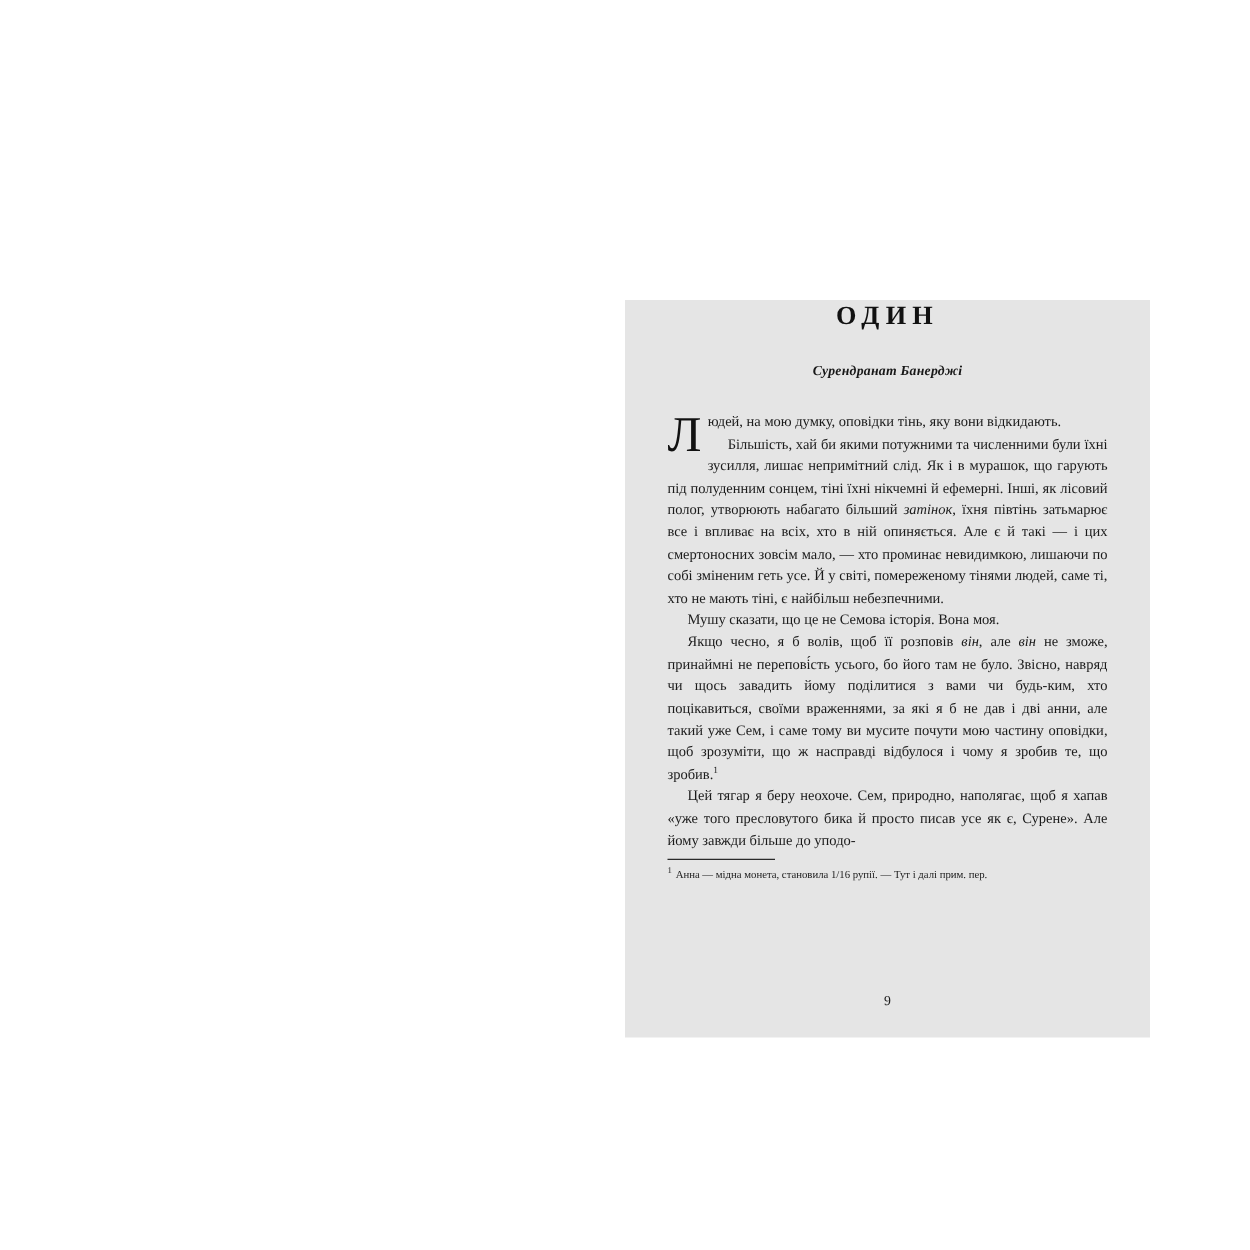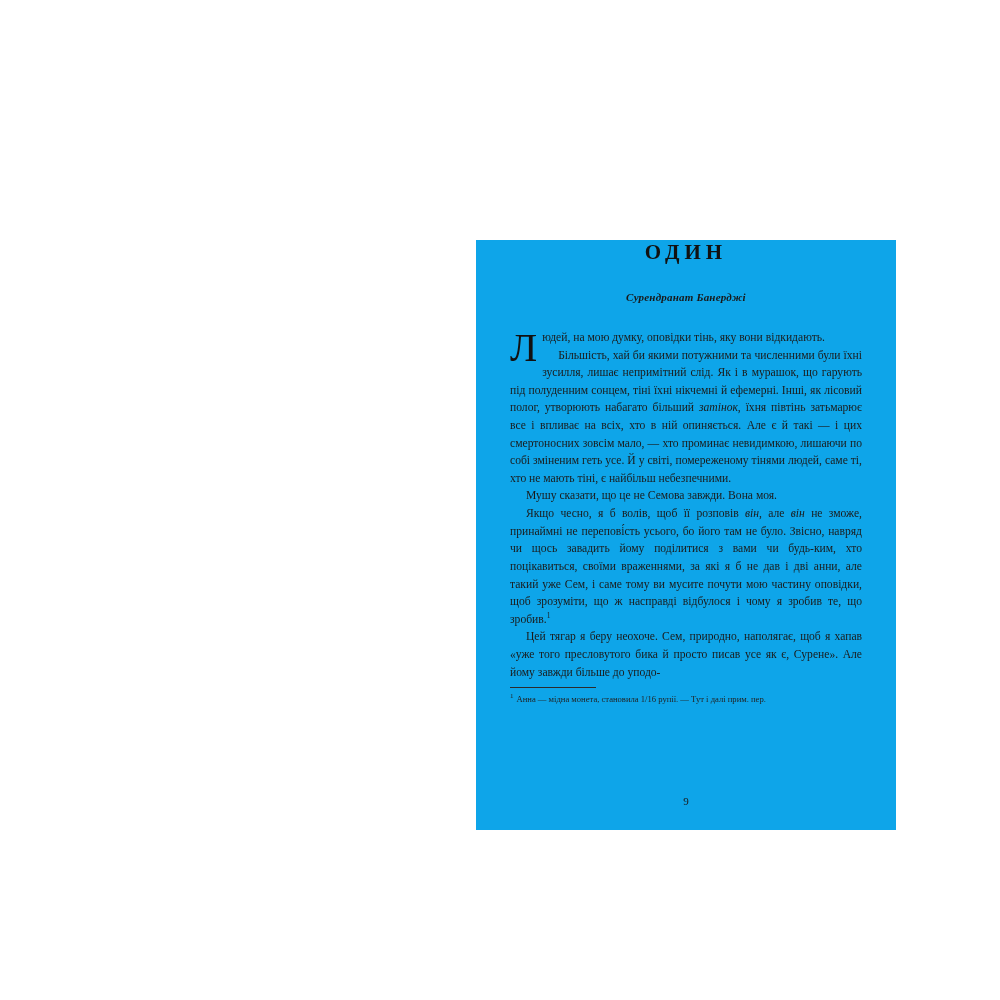--- a/index.html
+++ b/index.html
@@ -16,25 +16,25 @@
   }
   .page {
     position: relative;
     width: 1000px;
     height: 1000px;
     background: #ffffff;
   }
   
   .sheet {
     position: absolute;
-    left: 476px;
+    left: 500px;
     top: 240px;
     width: 420px;
     height: 590px;
-    background: #0ea5e9;
+    background: #e5e5e5;
   }
   .chapter-title {
     text-align: center;
     font-size: 21px;
     letter-spacing: 5px;
     font-weight: 700;
     color: #111111;
     margin: 0 0 26px 0;
     font-family: "Liberation Serif", "DejaVu Serif", serif;
   }
@@ -121,21 +121,21 @@
     <div class="author">Сурендранат Банерджі</div>
 
     <div class="body-col">
 
       <p class="first">
         <span class="dropcap">Л</span><span>юдей, на мою думку, оповідки тінь, яку вони відкидають.</span>
       </p>
 
       <p><span>Більшість, хай би якими потужними та численними були їхні зусилля, лишає непримітний слід. Як і в мурашок, що гарують під полуденним сонцем, тіні їхні нікчемні й ефемерні. Інші, як лісовий полог, утворюють набагато більший <span class="it">затінок</span>, їхня півтінь затьмарює все і впливає на всіх, хто в ній опиняється. Але є й такі — і цих смертоносних зовсім мало, — хто проминає невидимкою, лишаючи по собі зміненим геть усе. Й у світі, помереженому тінями людей, саме ті, хто не мають тіні, є найбільш небезпечними.</span></p>
 
-      <p><span>Мушу сказати, що це не Семова завжди. Вона моя.</span></p>
+      <p><span>Мушу сказати, що це не Семова історія. Вона моя.</span></p>
 
       <p><span>Якщо чесно, я б волів, щоб її розповів <span class="it">він</span>, але <span class="it">він</span> не зможе, принаймні не перепові́сть усього, бо його там не було. Звісно, навряд чи щось завадить йому поділитися з вами чи будь-ким, хто поцікавиться, своїми враженнями, за які я б не дав і дві анни, але такий уже Сем, і саме тому ви мусите почути мою частину оповідки, щоб зрозуміти, що ж насправді відбулося і чому я зробив те, що зробив.</span><sup class="fn">1</sup></p>
 
       <p><span>Цей тягар я беру неохоче. Сем, природно, наполягає, щоб я хапав «уже того пресловутого бика й просто писав усе як є, Сурене». Але йому завжди більше до уподо-</span></p>
     </div>
 
     <div class="footnote-wrap">
       <div class="footnote-rule"></div>
       <div class="footnote">
         <span class="marker">1</span><span>Анна — мідна монета, становила 1/16 рупії. — Тут і далі прим. пер.</span>

